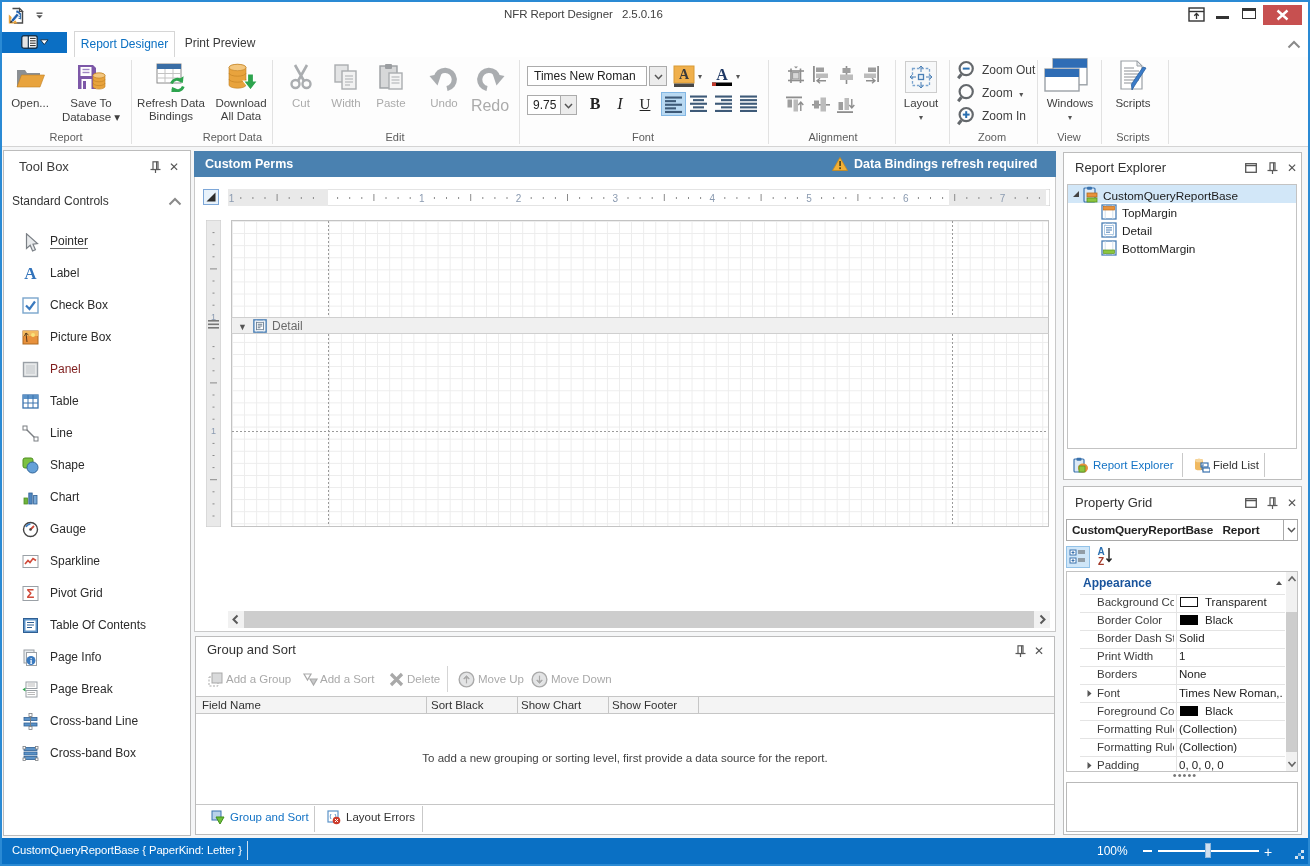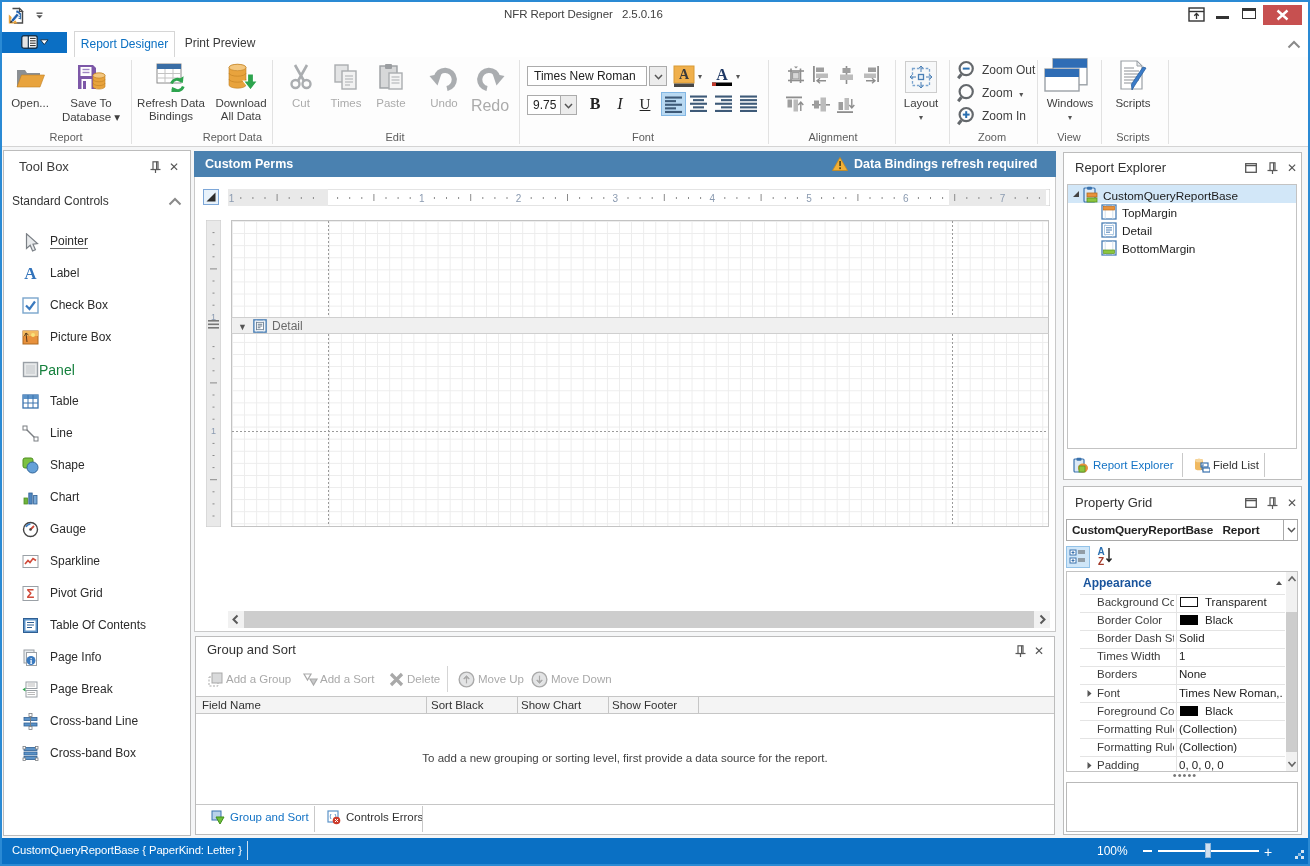--- a/index.html
+++ b/index.html
@@ -144,21 +144,21 @@
 <div style="position:absolute;left:332px;top:63px;width:28px;height:28px;">
     <svg width="28" height="28" viewBox="0 0 28 28">
 <rect x="3" y="2" width="13" height="17" fill="#e3e4e5" stroke="#aaadb0" stroke-width="1.4"></rect>
 <rect x="10" y="8" width="14" height="18" fill="#f2f2f2" stroke="#aaadb0" stroke-width="1.4"></rect>
 <line x1="13" y1="13" x2="21" y2="13" stroke="#aaadb0"></line>
       <line x1="13" y1="16" x2="21" y2="16" stroke="#aaadb0"></line>
 <line x1="13" y1="19" x2="21" y2="19" stroke="#aaadb0"></line>
       <line x1="13" y1="22" x2="18" y2="22" stroke="#aaadb0"></line>
 </svg>
   </div>
-<div style="position:absolute;left:291px;top:97px;width:110px;height:13px;text-align:center;font-size:11.5px;color:#ababab;">Times</div>
+<div style="position:absolute;left:291px;top:97px;width:110px;height:13px;text-align:center;font-size:11.5px;color:#ababab;">Width</div>
 <div style="position:absolute;left:377px;top:63px;width:28px;height:28px;">
     <svg width="28" height="28" viewBox="0 0 28 28">
 <rect x="3" y="3" width="17" height="22" fill="#d7d8d9" stroke="#9b9ea1" stroke-width="1.4"></rect>
 <rect x="8" y="1" width="7" height="5" rx="1" fill="#9b9ea1"></rect>
 <rect x="12" y="10" width="13" height="16" fill="#f4f4f4" stroke="#aaadb0" stroke-width="1.4"></rect>
 <line x1="14.5" y1="14" x2="22.5" y2="14" stroke="#aaadb0"></line>
       <line x1="14.5" y1="17" x2="22.5" y2="17" stroke="#aaadb0"></line>
 <line x1="14.5" y1="20" x2="22.5" y2="20" stroke="#aaadb0"></line>
 </svg>
   </div>
@@ -423,21 +423,21 @@
 <path d="M4 4 L5 13 M4 4 L2.5 7 M4 4 L6.5 6" stroke="#5a3a1a" stroke-width="1"></path>
     </svg>
   </div>
 <div style="position:absolute;left:50px;top:330px;width:130px;height:15px;font-size:12px;color:#2b2b2b;white-space:nowrap;"><span style="">Picture Box</span></div>
 <div style="position:absolute;left:22px;top:361px;width:17px;height:17px;">
     <svg width="17" height="17" viewBox="0 0 17 17">
       <rect x="1.5" y="1.5" width="14" height="14" fill="#e7e9ea" stroke="#9aa0a6" stroke-width="1.4"></rect>
       <rect x="4" y="4" width="9" height="9" fill="#d4d7d9"></rect>
     </svg>
   </div>
-<div style="position:absolute;left:39px;top:362px;width:130px;height:15px;font-size:14px;color:#15803d;white-space:nowrap;"><span style="">Panel</span></div>
+<div style="position:absolute;left:50px;top:362px;width:130px;height:15px;font-size:12px;color:#7f1d1d;white-space:nowrap;"><span style="">Panel</span></div>
 <div style="position:absolute;left:22px;top:393px;width:17px;height:17px;">
     <svg width="17" height="17" viewBox="0 0 17 17">
       <rect x="1" y="2" width="15" height="13" fill="#fff" stroke="#3a72ad" stroke-width="1.3"></rect>
 <rect x="1" y="2" width="15" height="4" fill="#5c93c8"></rect>
       <line x1="6" y1="2" x2="6" y2="15" stroke="#3a72ad"></line>
       <line x1="11" y1="2" x2="11" y2="15" stroke="#3a72ad"></line>
       <line x1="1" y1="10" x2="16" y2="10" stroke="#3a72ad"></line>
     </svg>
   </div>
 <div style="position:absolute;left:50px;top:394px;width:130px;height:15px;font-size:12px;color:#2b2b2b;white-space:nowrap;"><span style="">Table</span></div>
@@ -771,21 +771,21 @@
 <div style="position:absolute;left:230px;top:811px;width:90px;height:14px;font-size:11.5px;color:#1473c5;">Group and Sort</div>
 <div style="position:absolute;left:314px;top:806px;width:1px;height:26px;background:#c9c9c9;"></div>
 <div style="position:absolute;left:327px;top:810px;width:15px;height:15px;">
     <svg width="15" height="15" viewBox="0 0 15 15">
       <rect x="1" y="1" width="10" height="11" fill="#fff" stroke="#5c93c8" stroke-width="1.2"></rect>
 <path d="M4 4 C3 5.5 3 7.5 4 9 M8 4 C9 5.5 9 7.5 8 9" stroke="#5c93c8" fill="none"></path>
 <circle cx="9.5" cy="10.5" r="3.8" fill="#cc3a2a"></circle>
       <path d="M8 9 L11 12 M11 9 L8 12" stroke="#fff" stroke-width="1"></path>
     </svg>
   </div>
-<div style="position:absolute;left:346px;top:811px;width:90px;height:14px;font-size:11.5px;color:#333;">Controls Errors</div>
+<div style="position:absolute;left:346px;top:811px;width:90px;height:14px;font-size:11.5px;color:#333;">Layout Errors</div>
 <div style="position:absolute;left:422px;top:806px;width:1px;height:26px;background:#c9c9c9;"></div>
 <div style="position:absolute;left:1063px;top:152px;width:239px;height:328px;background:#fff;border:1px solid #bcbcbc;"></div>
 <div style="position:absolute;left:1075px;top:160px;width:140px;height:16px;font-size:13px;color:#333;">Report Explorer</div>
 <div style="position:absolute;left:1245px;top:163px;width:12px;height:10px;">
     <svg width="12" height="10" viewBox="0 0 12 10">
       <rect x="0.7" y="0.7" width="10.6" height="8.6" fill="none" stroke="#555" stroke-width="1.3"></rect>
       <line x1="0.7" y1="2.6" x2="11.3" y2="2.6" stroke="#555" stroke-width="1.3"></line>
     </svg>
   </div>
 <div style="position:absolute;left:1267px;top:162px;width:11px;height:12px;">
@@ -934,21 +934,21 @@
     <div style="position:absolute;left:13px;top:39.6px;width:205px;height:18.1px;border-top:1px solid #e4e4e4;"></div>
     <div style="position:absolute;left:30px;top:42.1px;width:77px;height:13px;font-size:11.5px;color:#3c3c3c;overflow:hidden;white-space:nowrap;">Border Color</div>
     <div style="position:absolute;left:109px;top:39.6px;width:1px;height:18.1px;background:#e4e4e4;"></div>
     <div style="position:absolute;left:113px;top:43.1px;width:18px;height:10px;background:#000;"></div>
     <div style="position:absolute;left:138px;top:42.1px;width:78px;height:13px;font-size:11.5px;color:#222;overflow:hidden;white-space:nowrap;">Black</div>
     <div style="position:absolute;left:13px;top:57.7px;width:205px;height:18.1px;border-top:1px solid #e4e4e4;"></div>
     <div style="position:absolute;left:30px;top:60.2px;width:77px;height:13px;font-size:11.5px;color:#3c3c3c;overflow:hidden;white-space:nowrap;">Border Dash Sty</div>
     <div style="position:absolute;left:109px;top:57.7px;width:1px;height:18.1px;background:#e4e4e4;"></div>
     <div style="position:absolute;left:112px;top:60.2px;width:104px;height:13px;font-size:11.5px;color:#222;overflow:hidden;white-space:nowrap;">Solid</div>
     <div style="position:absolute;left:13px;top:75.8px;width:205px;height:18.1px;border-top:1px solid #e4e4e4;"></div>
-    <div style="position:absolute;left:30px;top:78.3px;width:77px;height:13px;font-size:11.5px;color:#3c3c3c;overflow:hidden;white-space:nowrap;">Times Width</div>
+    <div style="position:absolute;left:30px;top:78.3px;width:77px;height:13px;font-size:11.5px;color:#3c3c3c;overflow:hidden;white-space:nowrap;">Print Width</div>
     <div style="position:absolute;left:109px;top:75.8px;width:1px;height:18.1px;background:#e4e4e4;"></div>
     <div style="position:absolute;left:112px;top:78.3px;width:104px;height:13px;font-size:11.5px;color:#222;overflow:hidden;white-space:nowrap;">1</div>
     <div style="position:absolute;left:13px;top:93.9px;width:205px;height:18.1px;border-top:1px solid #e4e4e4;"></div>
     <div style="position:absolute;left:30px;top:96.4px;width:77px;height:13px;font-size:11.5px;color:#3c3c3c;overflow:hidden;white-space:nowrap;">Borders</div>
     <div style="position:absolute;left:109px;top:93.9px;width:1px;height:18.1px;background:#e4e4e4;"></div>
     <div style="position:absolute;left:112px;top:96.4px;width:104px;height:13px;font-size:11.5px;color:#222;overflow:hidden;white-space:nowrap;">None</div>
     <div style="position:absolute;left:13px;top:112.0px;width:205px;height:18.1px;border-top:1px solid #e4e4e4;"></div>
     <div style="position:absolute;left:19px;top:117.0px;">
       <svg width="7" height="9">
         <path d="M1.5 1 L5.5 4.5 L1.5 8 Z" fill="#555"></path>

